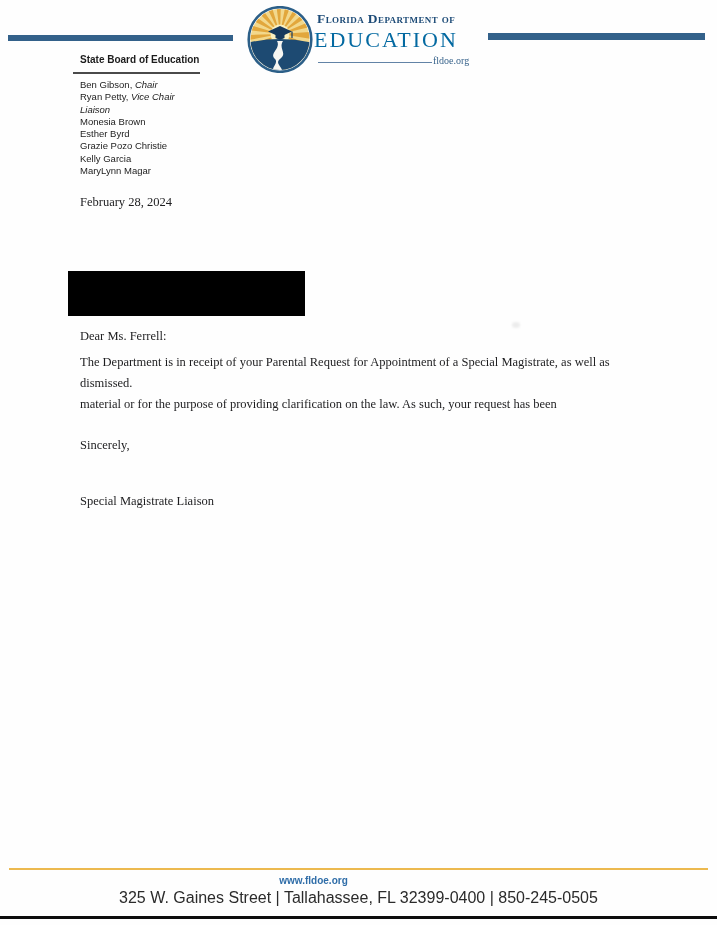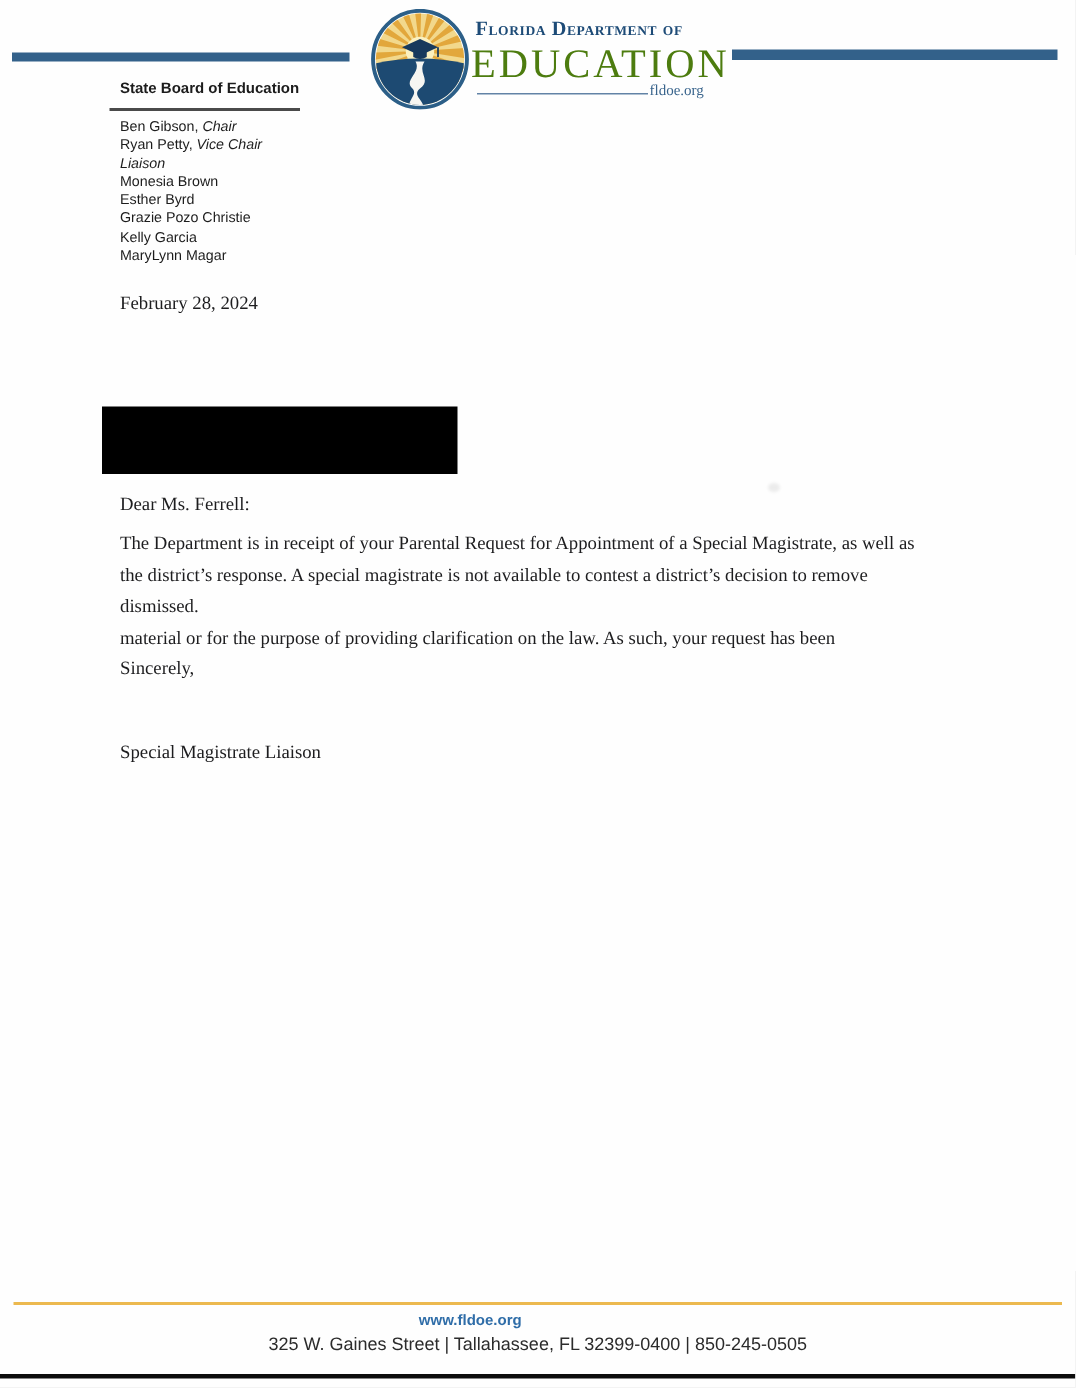--- a/index.html
+++ b/index.html
@@ -23,22 +23,22 @@
   .logo-title{
     position:absolute;left:317px;top:11px;
     font-family:"Liberation Serif",serif;
     font-variant:small-caps;font-weight:bold;
     font-size:13.5px;letter-spacing:0.4px;
     color:#1d4b77;white-space:nowrap;
   }
   .logo-education{
     position:absolute;left:314px;top:27px;
     font-family:"Liberation Serif",serif;
-    font-size:27px;letter-spacing:2px;font-weight:500;
-    color:#4d7c0f;white-space:nowrap;text-align:right;
+    font-size:22px;letter-spacing:2px;font-weight:500;
+    color:#0369a1;white-space:nowrap;text-align:right;
   }
   .logo-rule{position:absolute;left:318px;top:62px;width:114px;height:1px;background:#6283a6;}
   .logo-site{
     position:absolute;left:433px;top:55px;
     font-family:"Liberation Serif",serif;
     font-size:10px;color:#39648c;white-space:nowrap;
   }
 
   
   .board-title{
@@ -75,21 +75,21 @@
   }
 
   
   .footer-rule{position:absolute;left:9px;top:868px;width:699px;height:2px;background:#ecb94f;}
   .footer-web{
     position:absolute;left:0;top:875px;width:627px;text-align:center;
     font-size:10px;font-weight:bold;color:#2f6da8;
   }
   .footer-addr{
     position:absolute;left:0;top:889px;width:717px;text-align:center;
-    font-size:12px;color:#2b2b2b;
+    font-size:16px;color:#2b2b2b;
   }
   .bottom-bar{position:absolute;left:0;top:916px;width:717px;height:3px;background:#0c0c0c;}
 </style>
 </head>
 <body>
 
 <div class="page">
 
   <div class="bar bar-left"></div>
   <div class="bar bar-right"></div>
@@ -136,21 +136,20 @@
   </div>
 
 
   <div class="serif date">February 28, 2024</div>
   <div class="serif recipient">Stephana Ferrell</div>
   <div class="redaction"></div>
   <div class="serif salutation">Dear Ms. Ferrell:</div>
 
   <div class="serif body-par">
     <div class="body-line">The Department is in receipt of your Parental Request for Appointment of a Special Magistrate, as well as</div>
-    <div class="body-line">the district’s response. A special magistrate is not available to contest a district’s decision to remove</div>
     <div class="body-line">dismissed.</div>
     <div class="body-line">material or for the purpose of providing clarification on the law. As such, your request has been</div>
   </div>
 
   <div class="serif closing">Sincerely,</div>
   <div class="serif signature">Special Magistrate Liaison</div>
 
   <div class="artifact"></div>
 
   <div class="footer-rule"></div>

